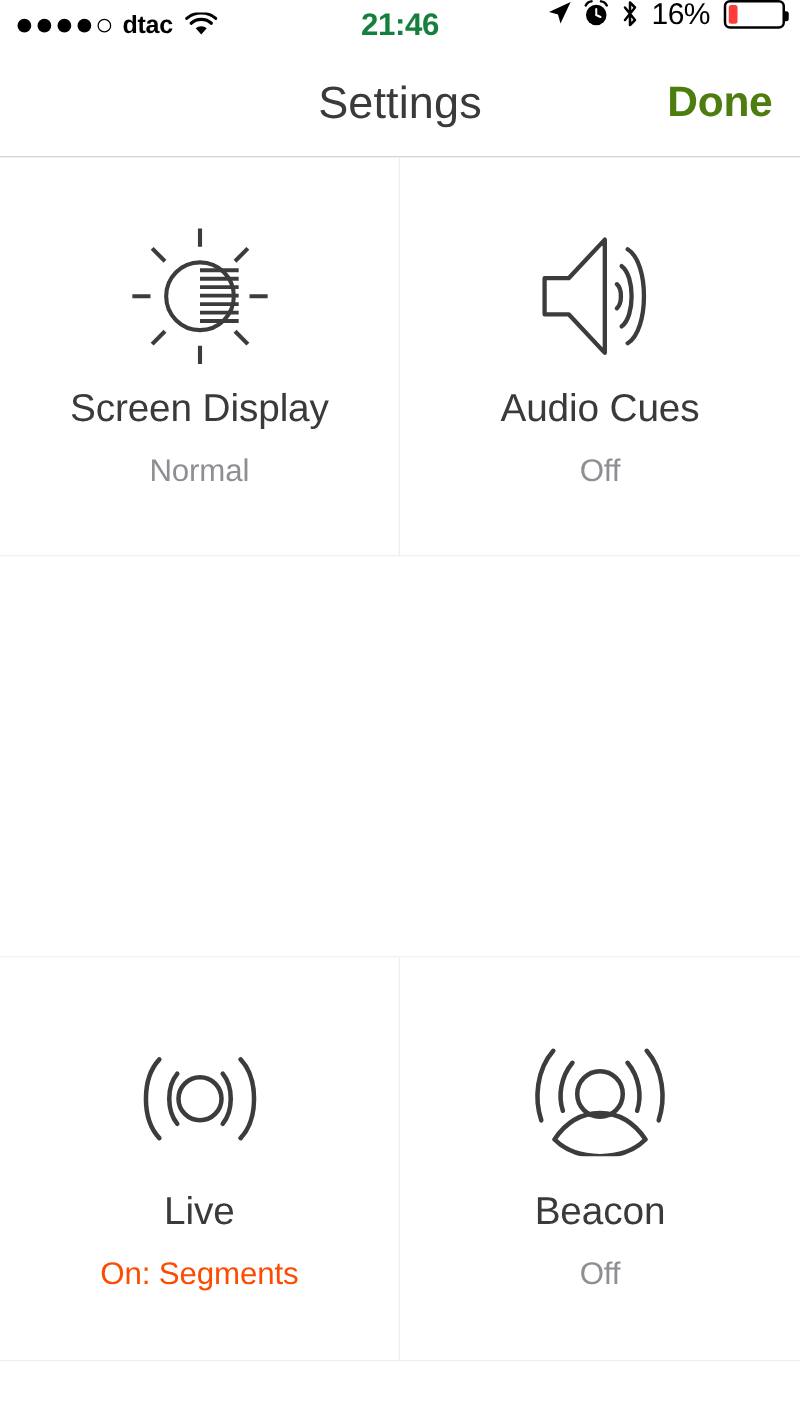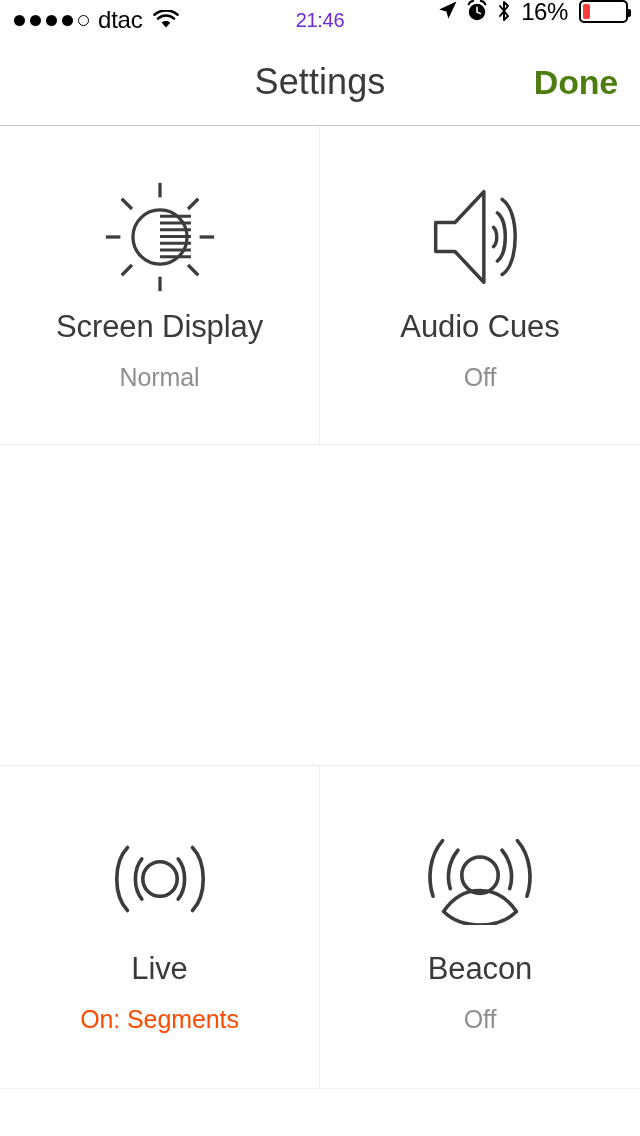--- a/index.html
+++ b/index.html
@@ -47,41 +47,42 @@
     height: 11px;
     border-radius: 50%;
     background: #000;
   }
   .sig-dot.empty {
     background: transparent;
     border: 1.6px solid #000;
     box-sizing: border-box;
   }
   .carrier {
-    font-size: 24px;
+    font-size: 20px;
     color: #000;
     letter-spacing: -0.2px;
     margin-right: 10px;
     line-height: 1;
+    font-weight: bold;
   }
   .wifi-icon { width: 26px; height: 20px; display: block; }
 
   .status-center {
     position: absolute;
     left: 0; right: 0; top: 0;
     height: 40px;
     display: flex;
     align-items: center;
     justify-content: center;
     pointer-events: none;
   }
   .clock {
-    font-size: 20px;
-    font-weight: normal;
-    color: #6d28d9;
+    font-size: 25px;
+    font-weight: bold;
+    color: #15803d;
     letter-spacing: -0.3px;
     line-height: 1;
   }
 
   .status-right {
     position: absolute;
     right: 12px; top: 0;
     height: 40px;
     display: flex;
     gap: 8px;

